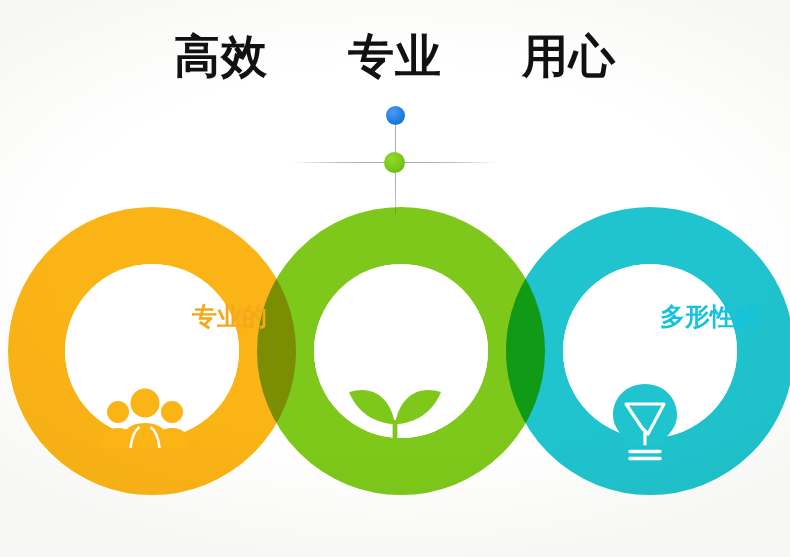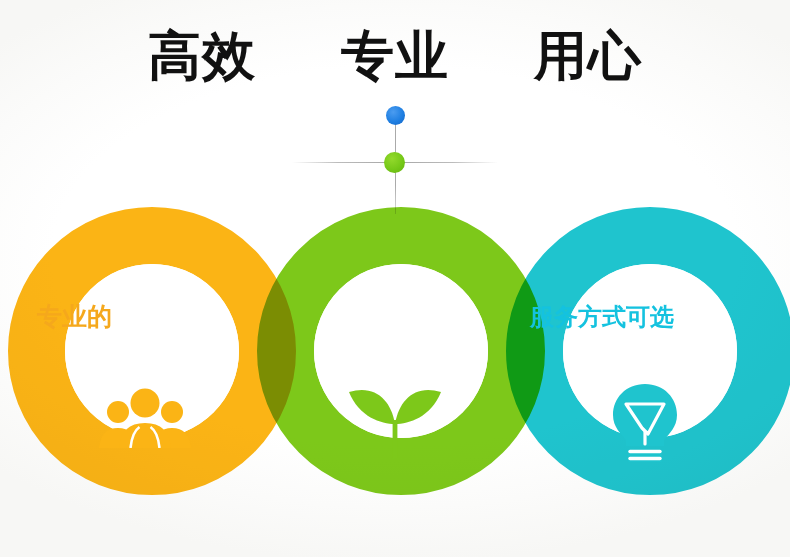--- a/index.html
+++ b/index.html
@@ -26,21 +26,21 @@
       radial-gradient(ellipse 70% 55% at 50% 46%, #ffffff 0%, #ffffff 62%, #fbfbfa 82%, #f7f7f5 100%);
   }
   .headline {
     position: absolute;
     left: 0;
     top: 26px;
     width: 790px;
     text-align: center;
     color: #111111;
     font-weight: 700;
-    font-size: 53px;
+    font-size: 46px;
     line-height: 60px;
     letter-spacing: 1px;
     white-space: nowrap;
   }
   .headline .word { display: inline-block; }
   .headline .gap { display: inline-block; width: 46px; }
 
   
   .h-line {
     position: absolute;
@@ -128,21 +128,21 @@
     border-radius: 50%;
     background: #ffffff;
   }
   .disc-1 { left: 65px;  top: 264px; width: 174px; height: 174px; }
   .disc-2 { left: 314px; top: 264px; width: 174px; height: 174px; }
   .disc-3 { left: 563px; top: 264px; width: 174px; height: 174px; }
 
   .circle-text {
     position: absolute;
     width: 230px;
-    text-align: left;
+    text-align: right;
     font-weight: 700;
     font-size: 25px;
     line-height: 38px;
     white-space: nowrap;
   }
   .ct-1 { left: 37px;  top: 298px; color: #f5a81c; }
   .ct-2 { left: 286px; top: 298px; color: #76c70f; }
   .ct-3 { left: 530px; top: 298px; color: #14c2df; }
   .ct-3 .line2 { font-size: 24px; }
 
@@ -208,21 +208,21 @@
     <svg viewBox="0 0 116 78" width="116" height="78" aria-hidden="true">
       <g fill="#7dc81a">
         <path d="M58 44 C44 44 22 37 12 12 C38 4 54 20 58 44 Z"></path>
         <path d="M58 44 C72 44 94 37 104 12 C78 4 62 20 58 44 Z"></path>
         <rect x="55.6" y="40" width="4.8" height="38"></rect>
       </g>
     </svg>
   </div>
 
   <div class="circle-text ct-3">
-    <div class="line2">服务方式可选</div>
+    <div>多形性的</div>
   </div>
   <div class="icon-box icon-bulb">
     <svg viewBox="0 0 82 80" width="82" height="80" aria-hidden="true">
       <g fill="#1fc4ce">
         <path d="M41 2 C22 2 9 16 9 33 C9 45 17 52 22 58 L22 64 L60 64 L60 58 C65 52 73 45 73 33 C73 16 60 2 41 2 Z"></path>
         <rect x="24" y="68" width="34" height="12" rx="2"></rect>
       </g>
       <g fill="none" stroke="#ffffff" stroke-width="3.2" stroke-linejoin="round" stroke-linecap="round">
         <path d="M22 22 L60 22 L44 52 L38 46 Z"></path>
         <path d="M41 50 L41 62"></path>

